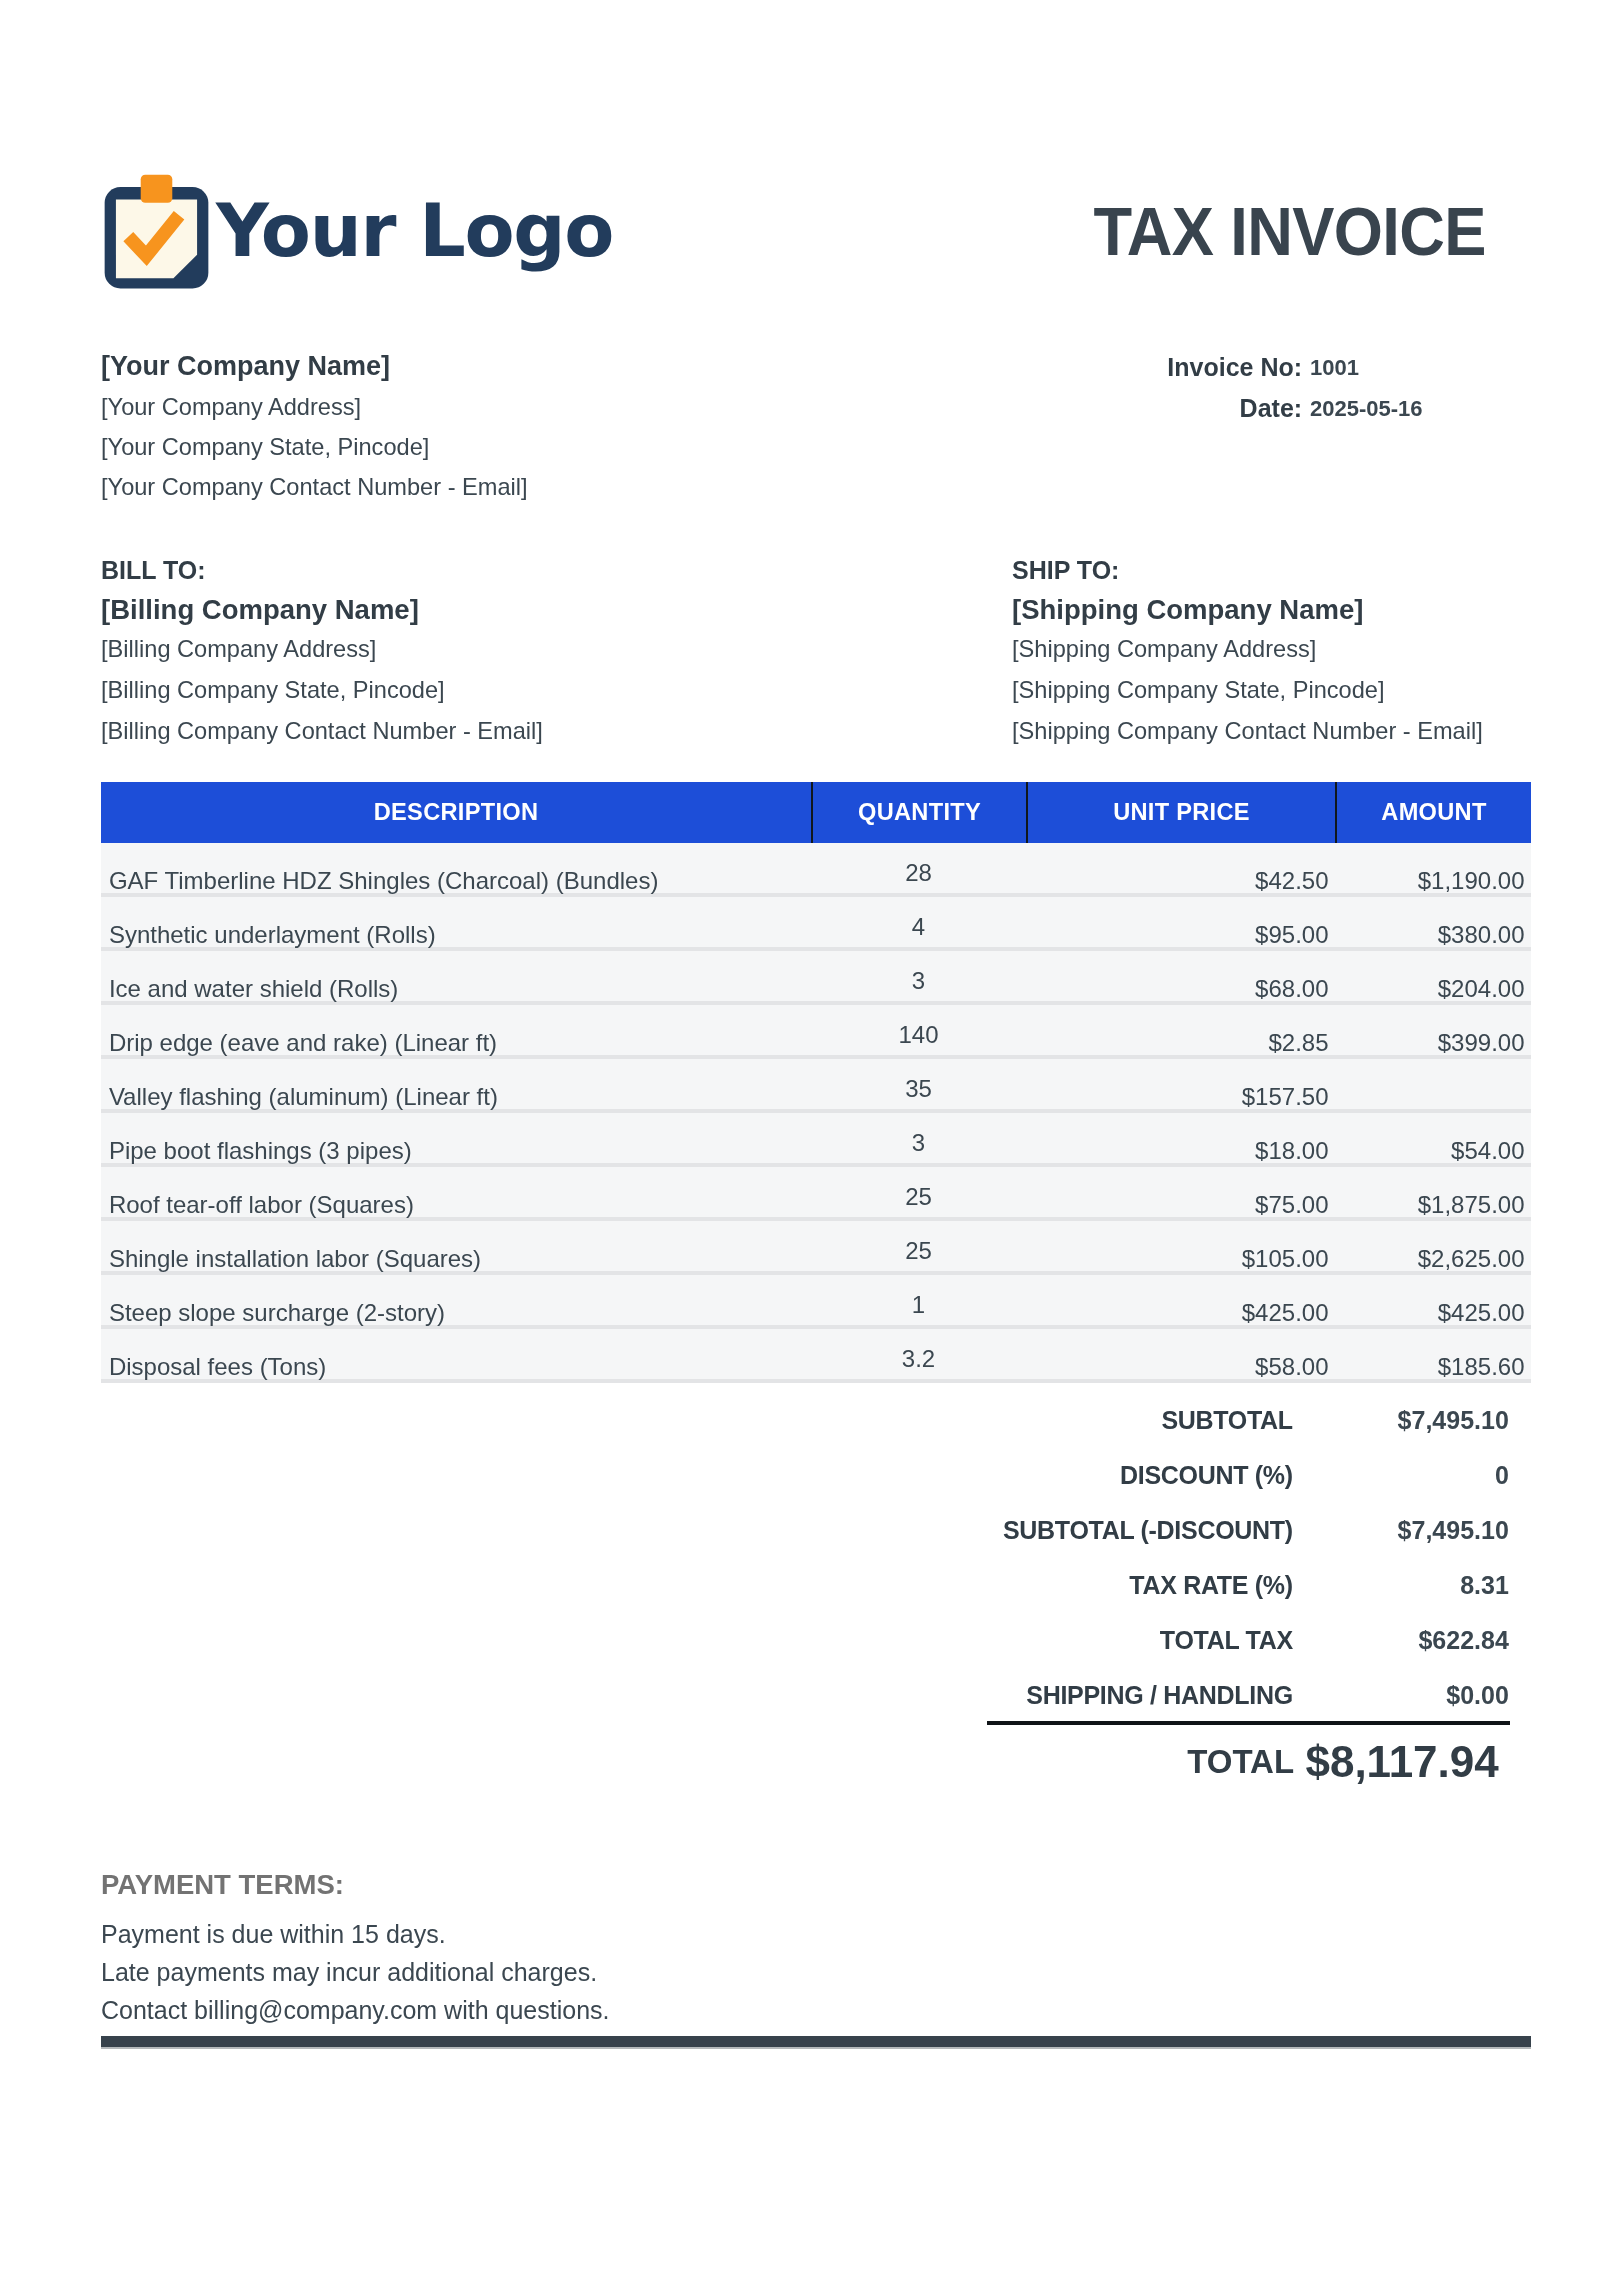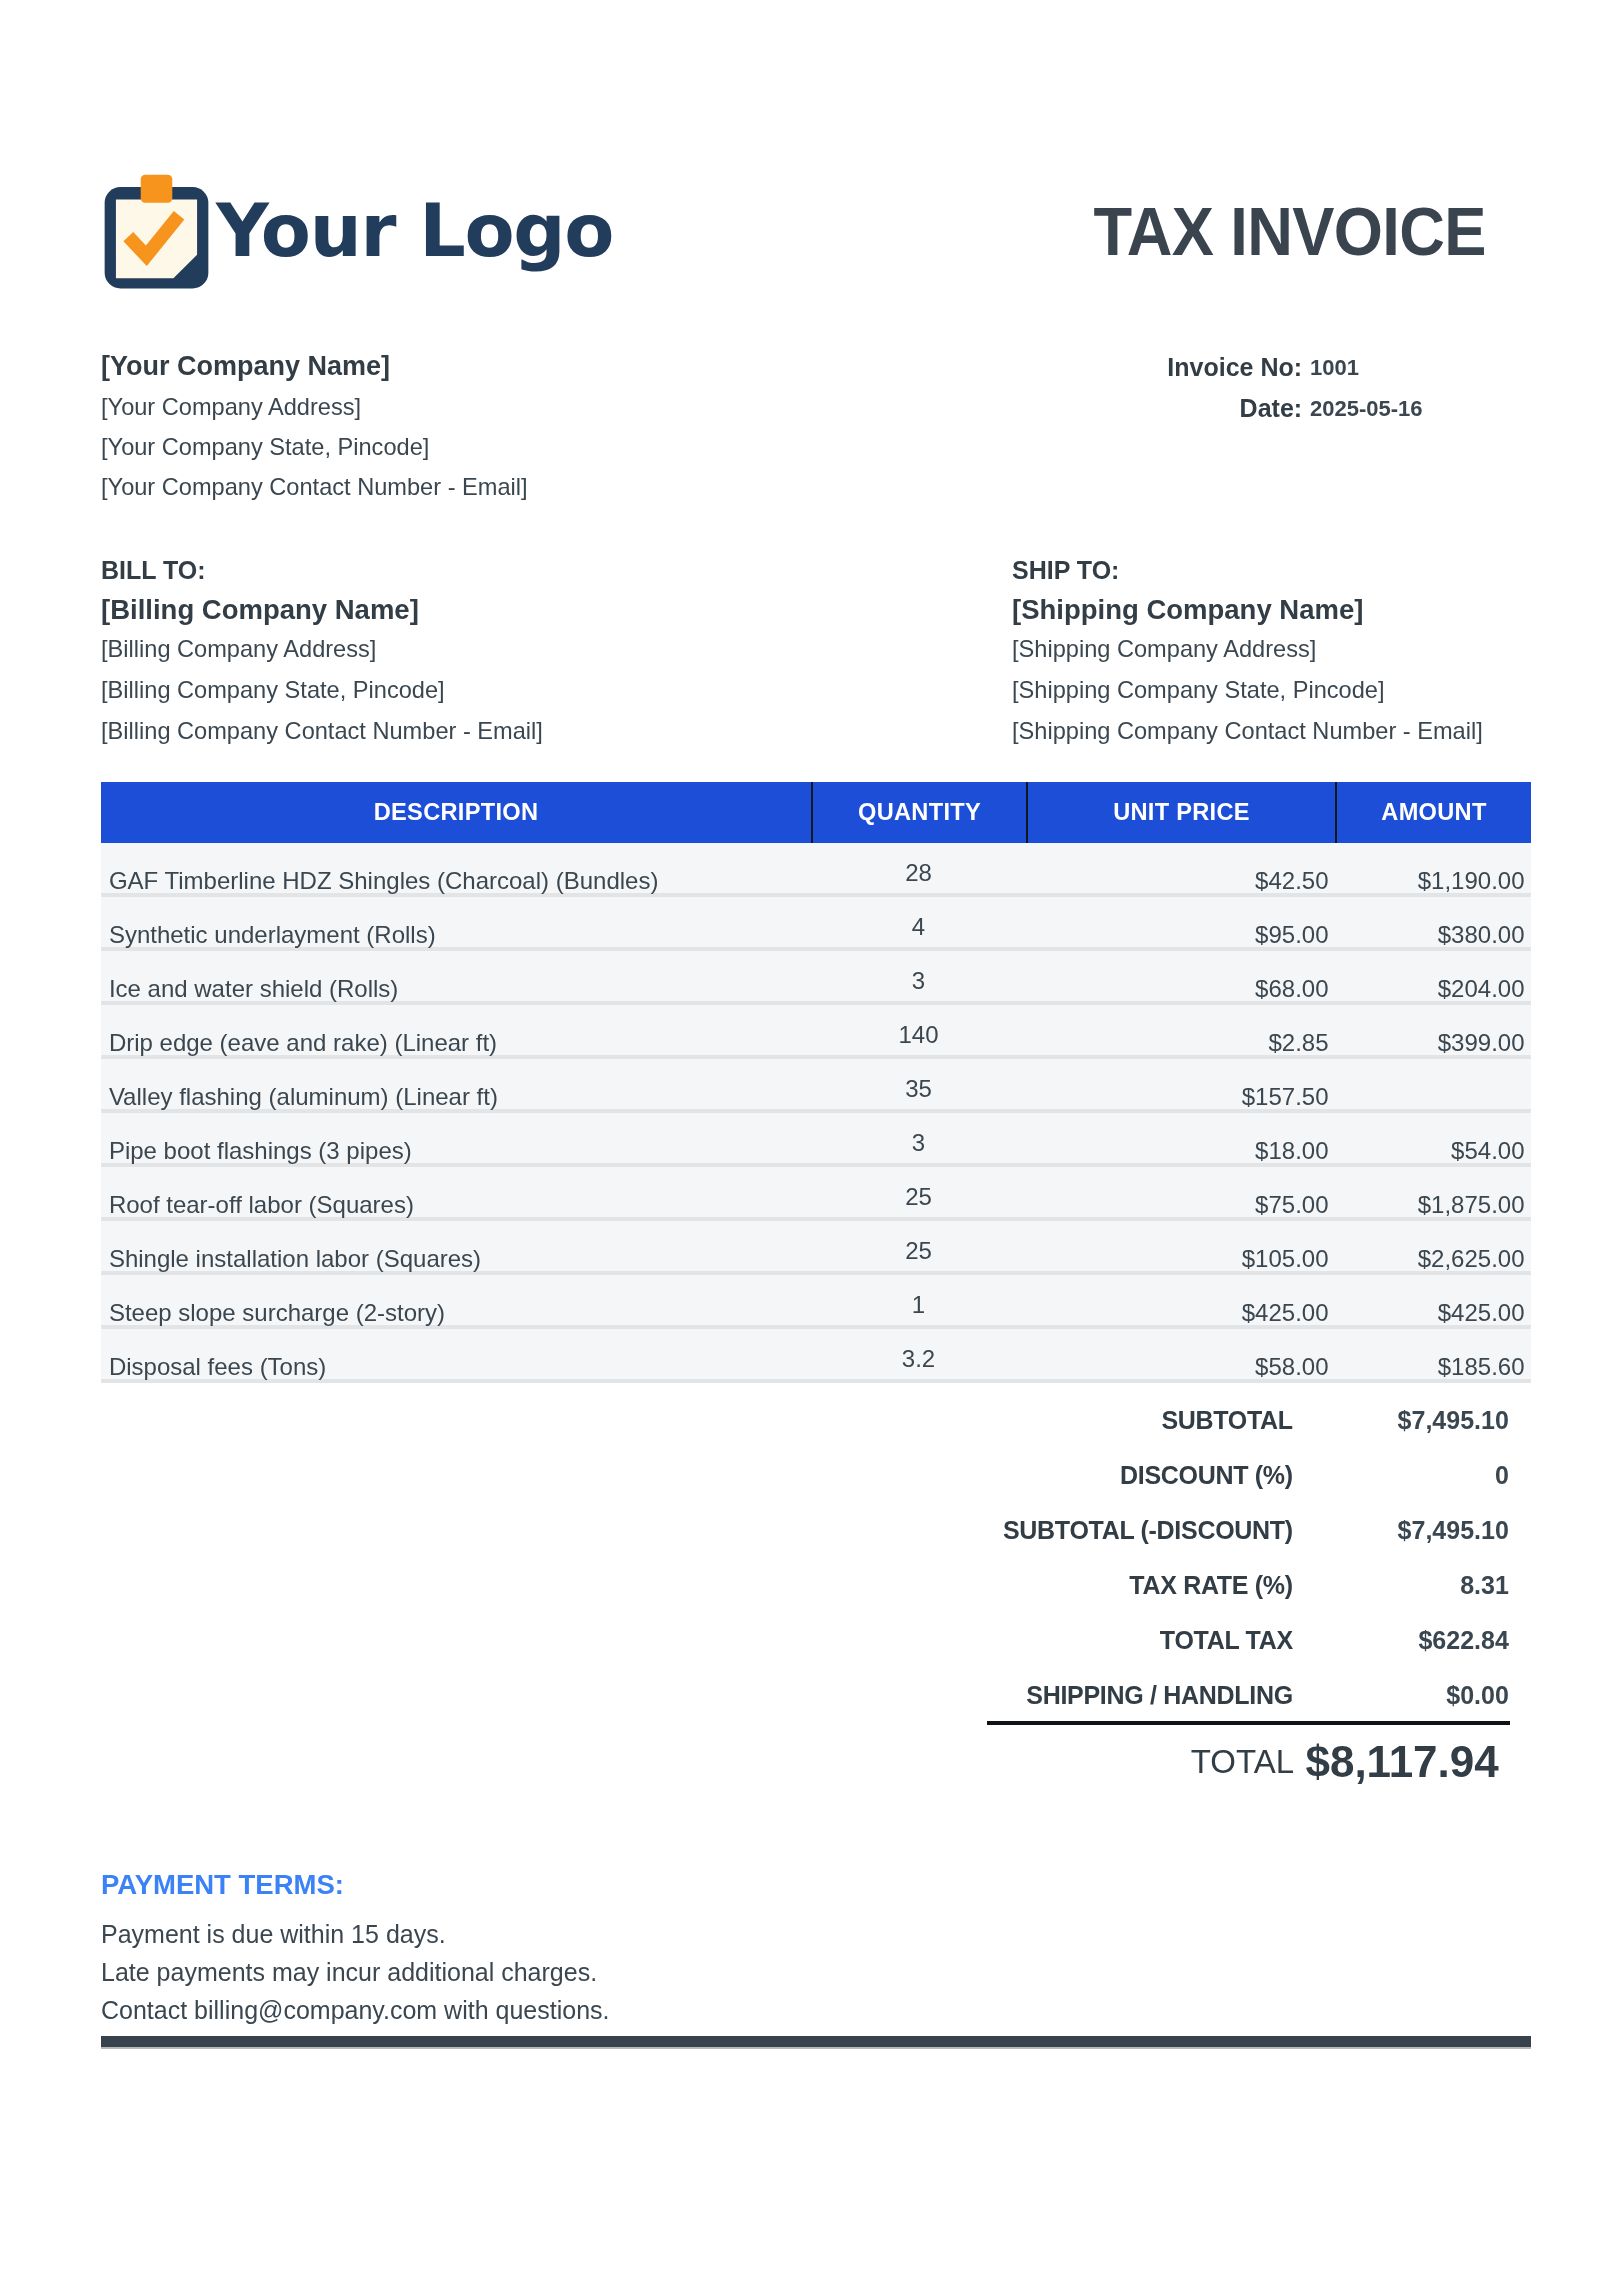--- a/index.html
+++ b/index.html
@@ -47,25 +47,25 @@
   .td-desc{justify-content:flex-start;padding-left:7.9px;}
   .td-qty{justify-content:center;transform:translateY(5.2px);}
   .td-price,.td-amount{justify-content:flex-end;padding-right:6.5px;}
   
   .totals{position:absolute;left:84px;top:1386px;width:1430px;}
   .tot-row{display:flex;height:55px;align-items:center;transform:translateY(6.5px);}
   .tot-label{flex:1;text-align:right;font-size:25px;font-weight:bold;color:#323d46;letter-spacing:-0.3px;}
   .tot-value{width:216px;text-align:right;padding-right:5.2px;font-size:25px;font-weight:bold;color:#3b4750;}
   .totals-divider{margin:5.2px 0 0 903px;width:523px;height:3.9px;background:#101418;}
   .grand-row{display:flex;height:73px;align-items:center;}
-  .grand-label{flex:1;text-align:right;font-size:33px;font-weight:normal;color:#323d46;}
+  .grand-label{flex:1;text-align:right;font-size:33px;font-weight:bold;color:#323d46;}
   .grand-value{width:216px;text-align:center;padding-right:3.9px;font-size:44px;font-weight:bold;color:#323d46;}
   
   .payment{position:absolute;left:101px;top:1865px;}
-  .payment-heading{font-size:27.5px;font-weight:bold;line-height:30px;margin:5.2px 0 14.4px 0;color:#3b82f6;}
+  .payment-heading{font-size:27.5px;font-weight:bold;line-height:30px;margin:5.2px 0 14.4px 0;color:#737373;}
   .payment-line{font-size:25px;line-height:38px;margin:0;}
   
   .bottom-bar{position:absolute;left:101px;top:2036px;width:1430px;height:10.5px;background:#37424c;}
   .bottom-bar-shadow{position:absolute;left:101px;top:2047px;width:1430px;height:2px;background:#b5b9bc;}
 </style>
 </head>
 <body>
 
 <div class="page">
 

